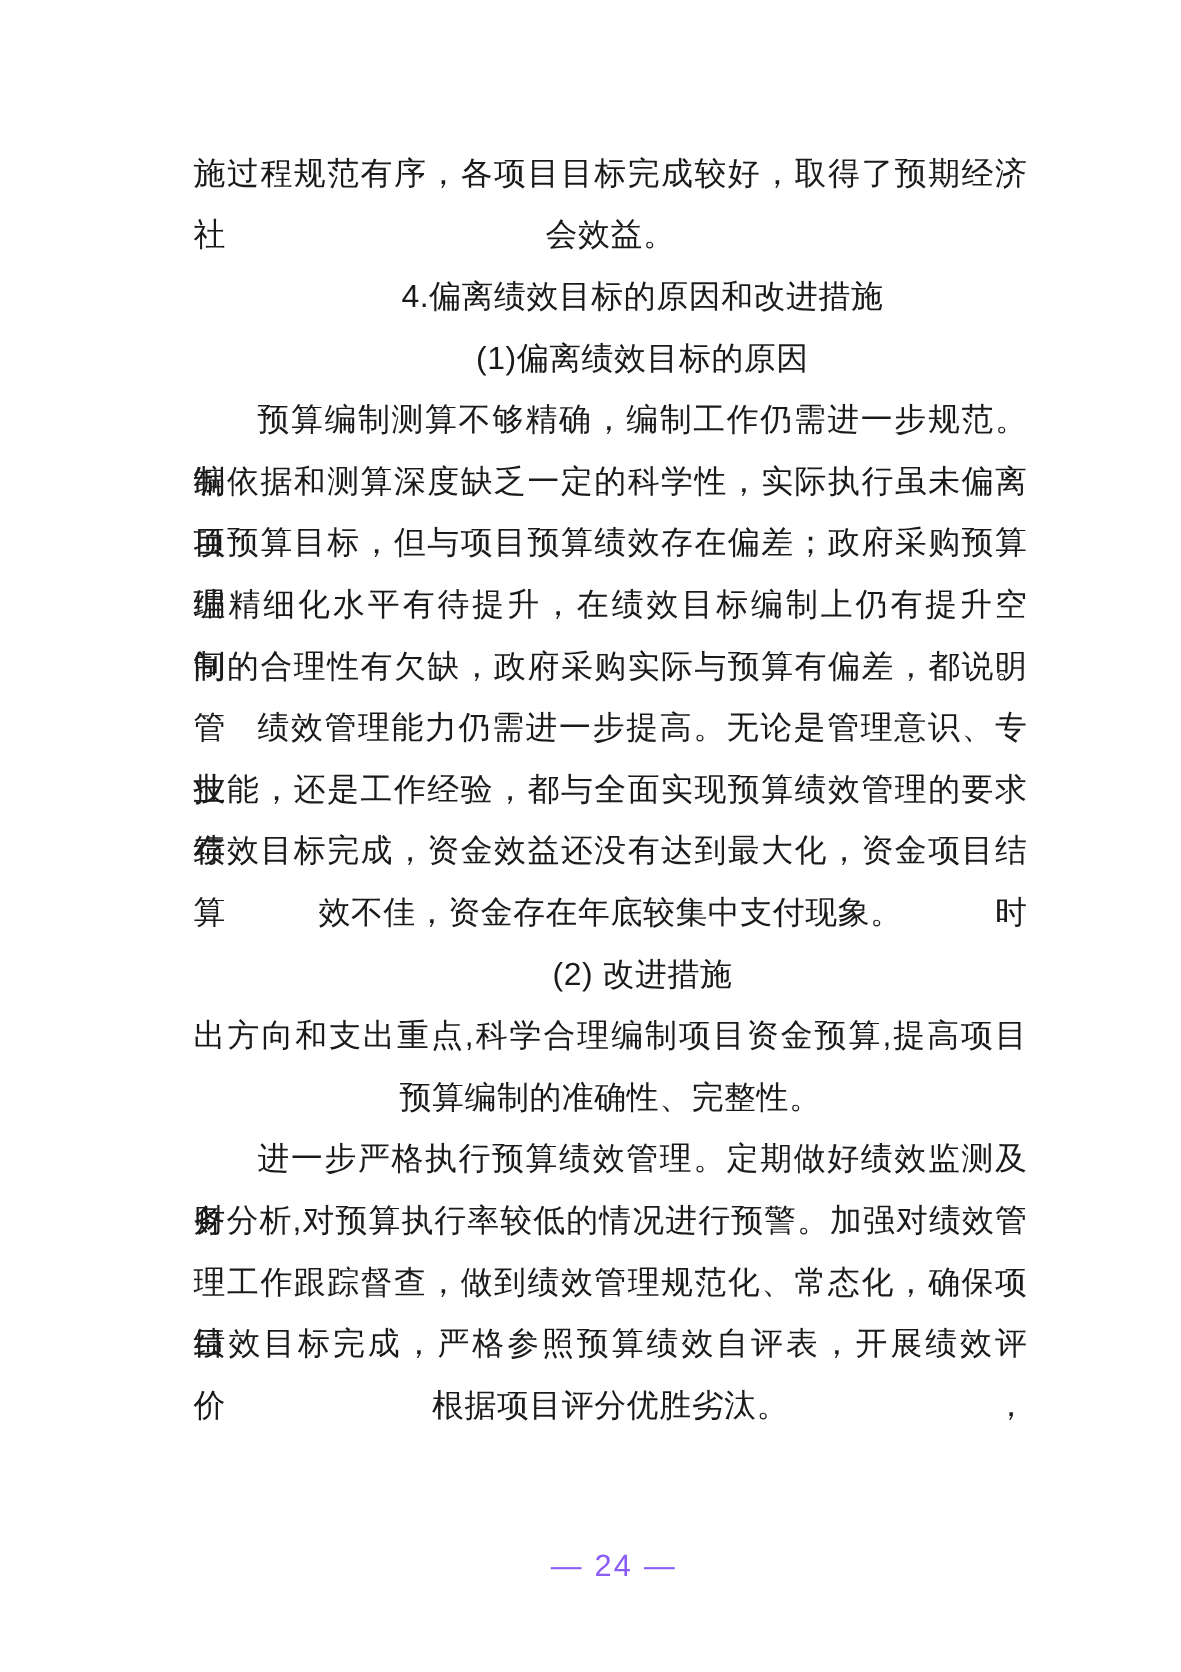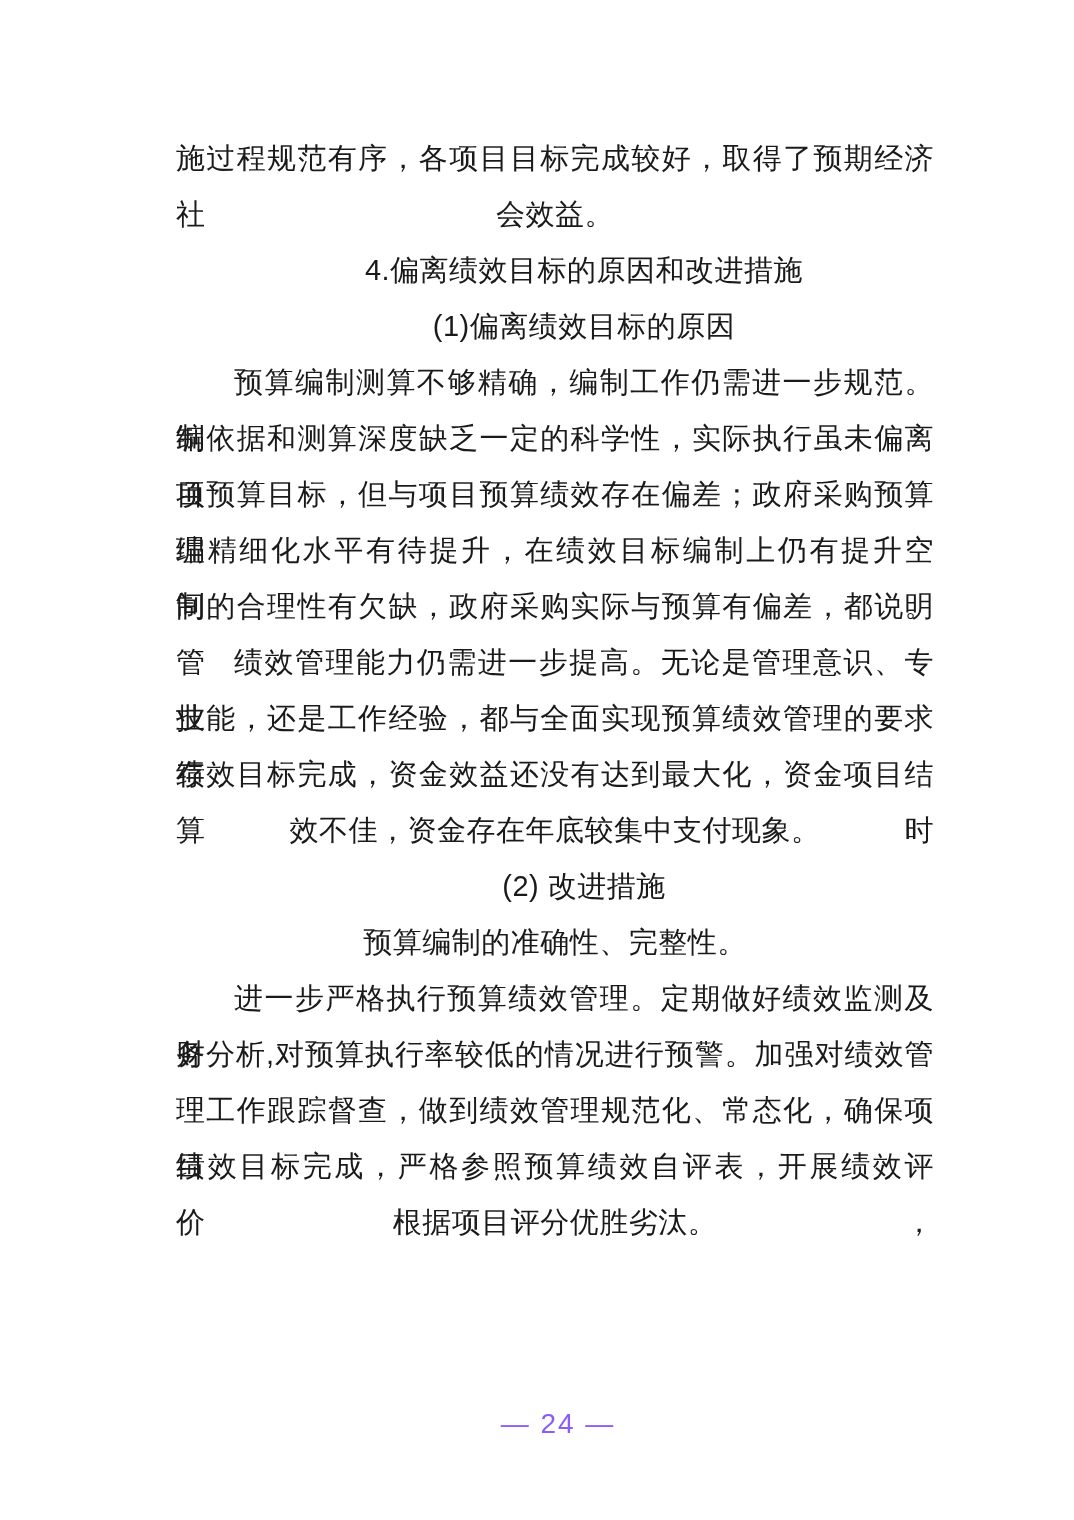--- a/index.html
+++ b/index.html
@@ -65,20 +65,21 @@
     <div class="line j in">预算编制测算不够精确，编制工作仍需进一步规范。编</div>
     <div class="line j">制依据和测算深度缺乏一定的科学性，实际执行虽未偏离项</div>
     <div class="line j">目预算目标，但与项目预算绩效存在偏差；政府采购预算编</div>
     <div class="line j">理精细化水平有待提升，在绩效目标编制上仍有提升空间。</div>
     <div class="line j">制的合理性有欠缺，政府采购实际与预算有偏差，都说明管</div>
     <div class="line j in">绩效管理能力仍需进一步提高。无论是管理意识、专业</div>
     <div class="line j">技能，还是工作经验，都与全面实现预算绩效管理的要求存</div>
     <div class="line j">绩效目标完成，资金效益还没有达到最大化，资金项目结算时</div>
     <div class="line">效不佳，资金存在年底较集中支付现象。</div>
     <div class="line in">(2) 改进措施</div>
+    <div class="line j">出方向和支出重点,科学合理编制项目资金预算,提高项目</div>
     <div class="line">预算编制的准确性、完整性。</div>
     <div class="line j in">进一步严格执行预算绩效管理。定期做好绩效监测及财</div>
     <div class="line j">务分析,对预算执行率较低的情况进行预警。加强对绩效管</div>
     <div class="line j">理工作跟踪督查，做到绩效管理规范化、常态化，确保项目</div>
     <div class="line j">绩效目标完成，严格参照预算绩效自评表，开展绩效评价，</div>
     <div class="line">根据项目评分优胜劣汰。</div>
   </main>
 
   <div class="footer">
     <span>— 24 —</span>

